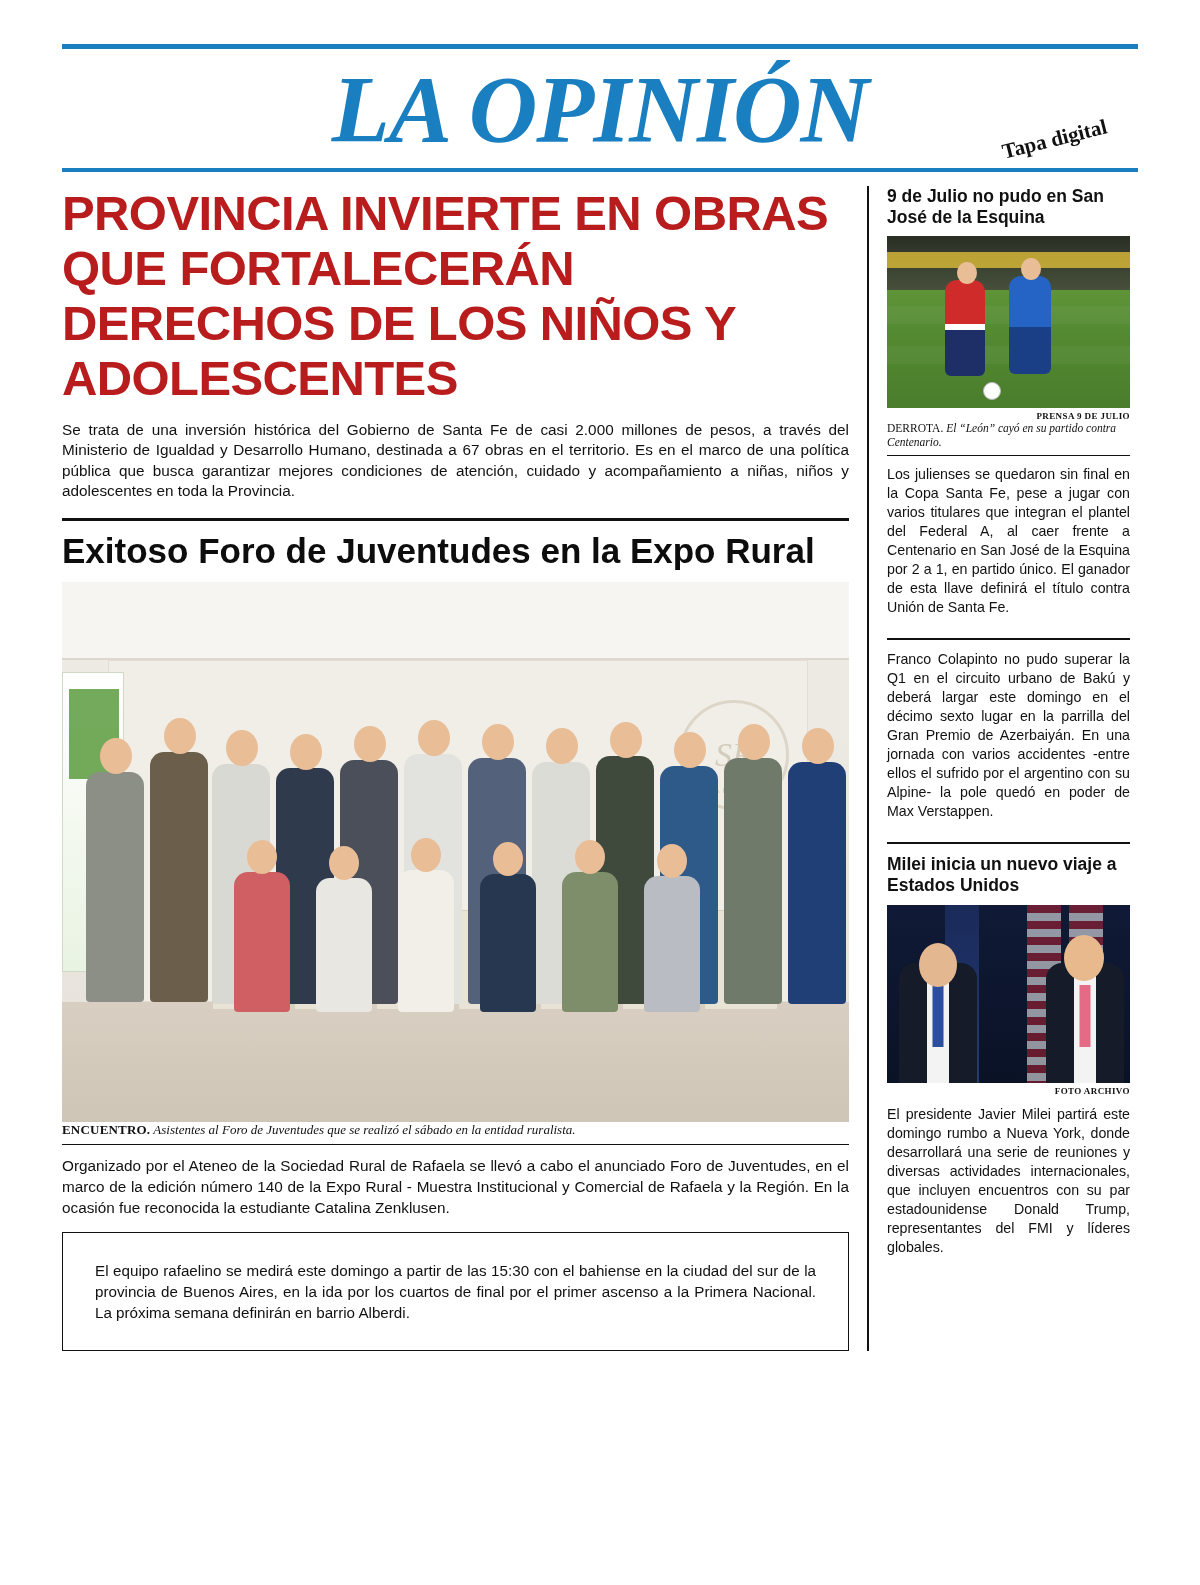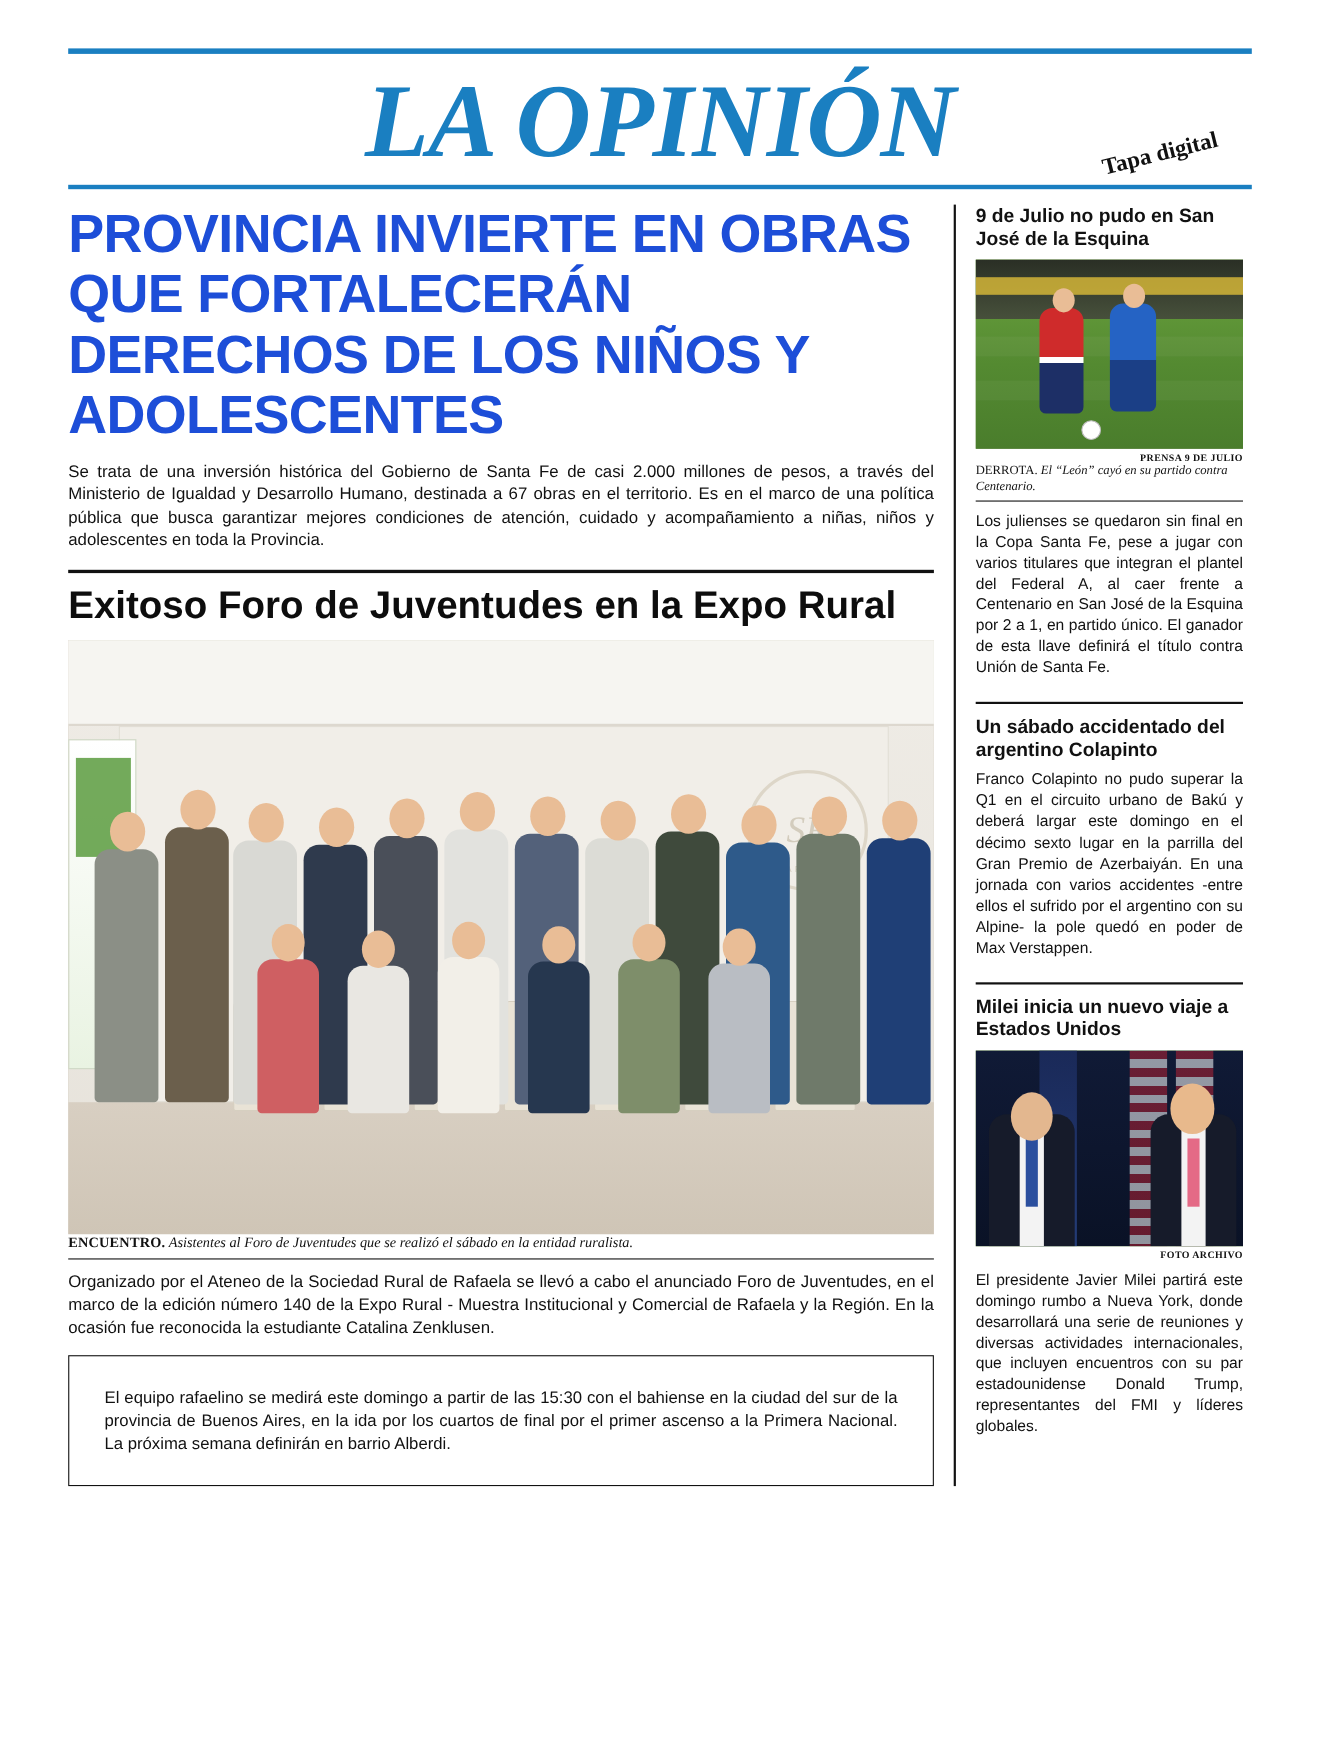--- a/index.html
+++ b/index.html
@@ -80,21 +80,21 @@
 
   
   .lead-headline {
     font-family: "Liberation Sans", sans-serif;
     font-weight: bold;
     font-size: 49px;
     line-height: 1.12;
     letter-spacing: -0.6px;
     text-transform: uppercase;
     margin: 0 0 14px 0;
-    color: #1d4ed8;
+    color: #b91c1c;
   }
   .lead-deck {
     font-size: 15.3px;
     line-height: 1.35;
     text-align: justify;
     margin: 0 0 16px 0;
     color: #111;
   }
   .rule-thick { height: 3px; background: #111; margin: 6px 0 10px 0; }
 
@@ -371,21 +371,20 @@
         <div class="side-caption">
           <b>DERROTA.</b>
           <span>El “León” cayó en su partido contra Centenario.</span>
         </div>
         <p class="side-body">Los julienses se quedaron sin final en la Copa Santa Fe, pese a jugar con varios titulares que integran el plantel del Federal A, al caer frente a Centenario en San José de la Esquina por 2 a 1, en partido único. El ganador de esta llave definirá el título contra Unión de Santa Fe.</p>
       </div>
 
       <div class="side-rule"></div>
 
       <div class="side-item">
-        <h3 class="side-head">Un sábado accidentado del argentino Colapinto</h3>
         <p class="side-body" style="margin-top:0">Franco Colapinto no pudo superar la Q1 en el circuito urbano de Bakú y deberá largar este domingo en el décimo sexto lugar en la parrilla del Gran Premio de Azerbaiyán. En una jornada con varios accidentes -entre ellos el sufrido por el argentino con su Alpine- la pole quedó en poder de Max Verstappen.</p>
       </div>
 
       <div class="side-rule"></div>
 
       <div class="side-item">
         <h3 class="side-head">Milei inicia un nuevo viaje a Estados Unidos</h3>
         <div class="side-photo" style="height:178px">
           <div class="stage"></div>
           <div class="flag" style="left:58px"></div>

